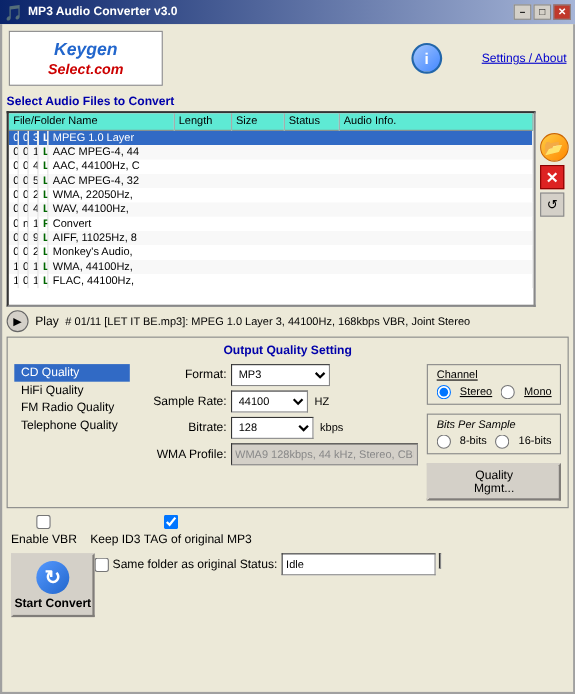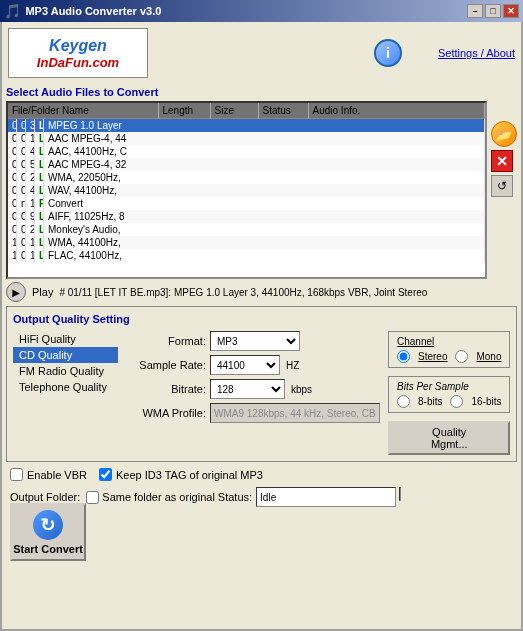--- a/index.html
+++ b/index.html
@@ -113,21 +113,21 @@
       height: 178px;
       overflow: hidden;
       position: relative;
     }
     .file-table {
       width: 100%;
       border-collapse: collapse;
       font-size: 10px;
     }
     .file-table thead tr {
-      background: #737373;
+      background: #5eead4;
       border-bottom: 1px solid #888;
     }
     .file-table th {
       padding: 2px 4px;
       text-align: left;
       border-right: 1px solid #aaa;
       font-weight: normal;
       color: #000;
       white-space: nowrap;
     }
@@ -180,20 +180,21 @@
       border: 1px solid #888;
       padding: 6px;
       margin: 4px 0;
       background: #ece9d8;
     }
     .quality-section-title {
       color: #0000aa;
       font-size: 11px;
       font-weight: bold;
       margin-bottom: 6px;
+      text-align: center;
     }
     .quality-layout {
       display: flex;
       gap: 8px;
     }
     .quality-list {
       width: 105px;
       flex-shrink: 0;
     }
     .quality-item {
@@ -249,20 +250,21 @@
     }
     .bits-title { font-size: 10px; margin-bottom: 3px; font-style: italic; }
 
     
     .checkbox-row {
       display: flex;
       align-items: center;
       gap: 4px;
       margin: 2px 0;
       font-size: 11px;
+      flex-direction: column;
     }
 
     
     .quality-mgmt-btn {
       border: 2px outset #d4d0c8;
       background: #d4d0c8;
       padding: 3px 24px;
       font-size: 11px;
       cursor: pointer;
       margin-top: 4px;
@@ -359,21 +361,21 @@
     <div class="title-btn close">✕</div>
   </div>
 </div>
 
 <div class="main-window">
 
   <div class="toolbar">
     <div class="logo-box">
       <div style="text-align:center; line-height:1.2;">
         <div class="logo-text-keygen">Keygen</div>
-        <div class="logo-text-indafun">InDaFun.com</div>
+        <div class="logo-text-indafun">Select.com</div>
       </div>
     </div>
     <div style="flex:1"></div>
     <div class="info-btn">i</div>
     <div style="width:20px"></div>
     <span class="settings-link">Settings / About</span>
   </div>
 
   <div class="section-label">Select Audio Files to Convert</div>
 
@@ -488,22 +490,22 @@
     <div class="play-btn">▶</div>
     <span style="font-size:11px">Play</span>
     <span class="file-info-text"># 01/11 [LET IT BE.mp3]: MPEG 1.0 Layer 3, 44100Hz, 168kbps VBR, Joint Stereo</span>
   </div>
 
   <div class="quality-section">
     <div class="quality-section-title">Output Quality Setting</div>
     <div class="quality-layout">
 
       <div class="quality-list" id="quality-list">
-      <div class="quality-item">HiFi Quality</div>
-          <div class="quality-item selected">CD Quality</div>
+      <div class="quality-item selected">CD Quality</div>
+          <div class="quality-item">HiFi Quality</div>
           <div class="quality-item">FM Radio Quality</div>
           <div class="quality-item">Telephone Quality</div>
         </div>
 
       <div class="quality-settings">
         <div class="setting-row">
           <span class="setting-label">Format:</span>
           <select class="setting-select" style="width:90px">
             <option>MP3</option><option>WAV</option><option>OGG</option><option>WMA</option><option>AAC</option>
           </select>

